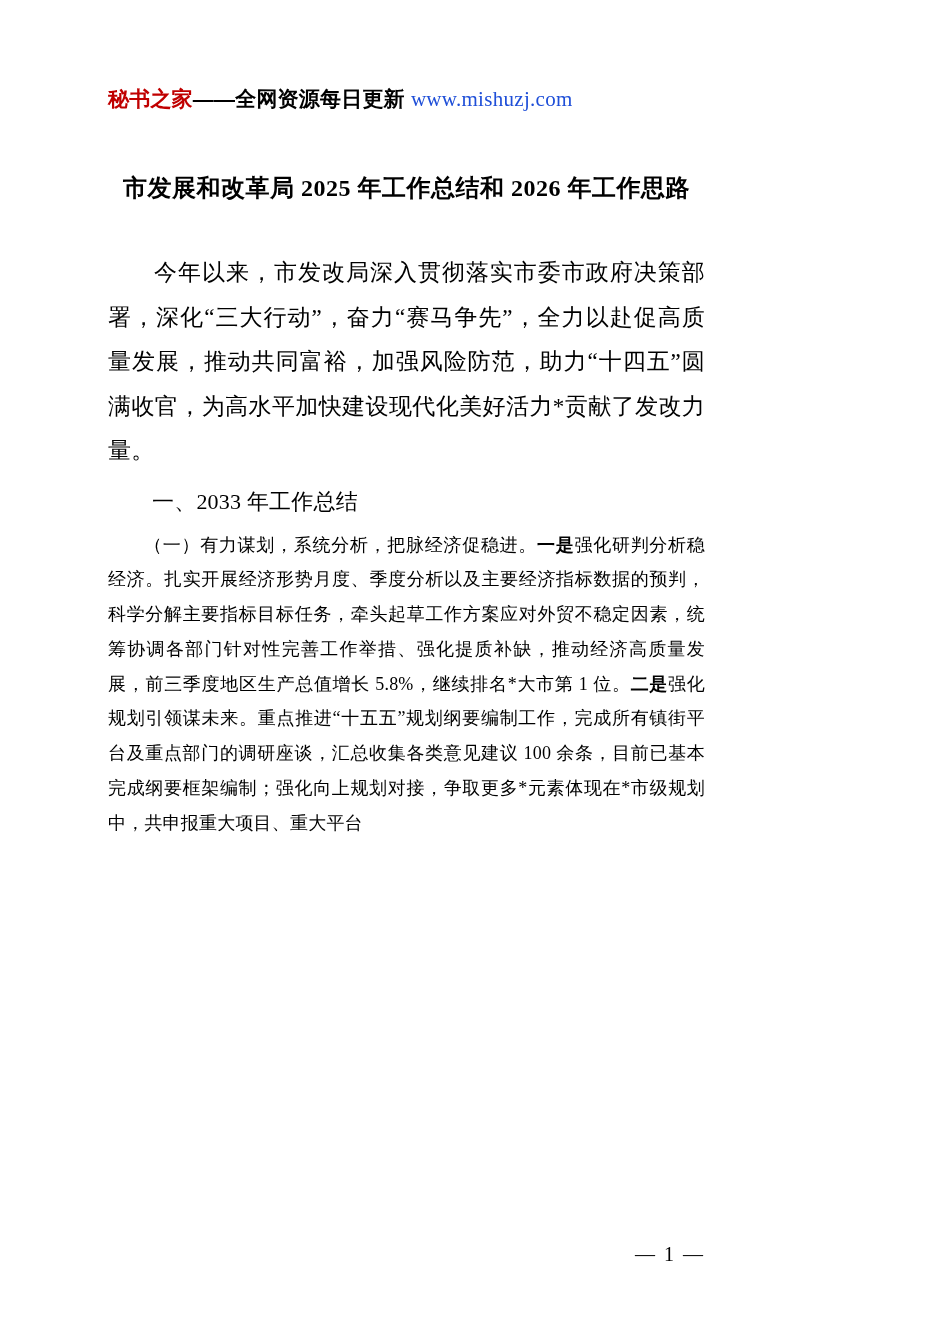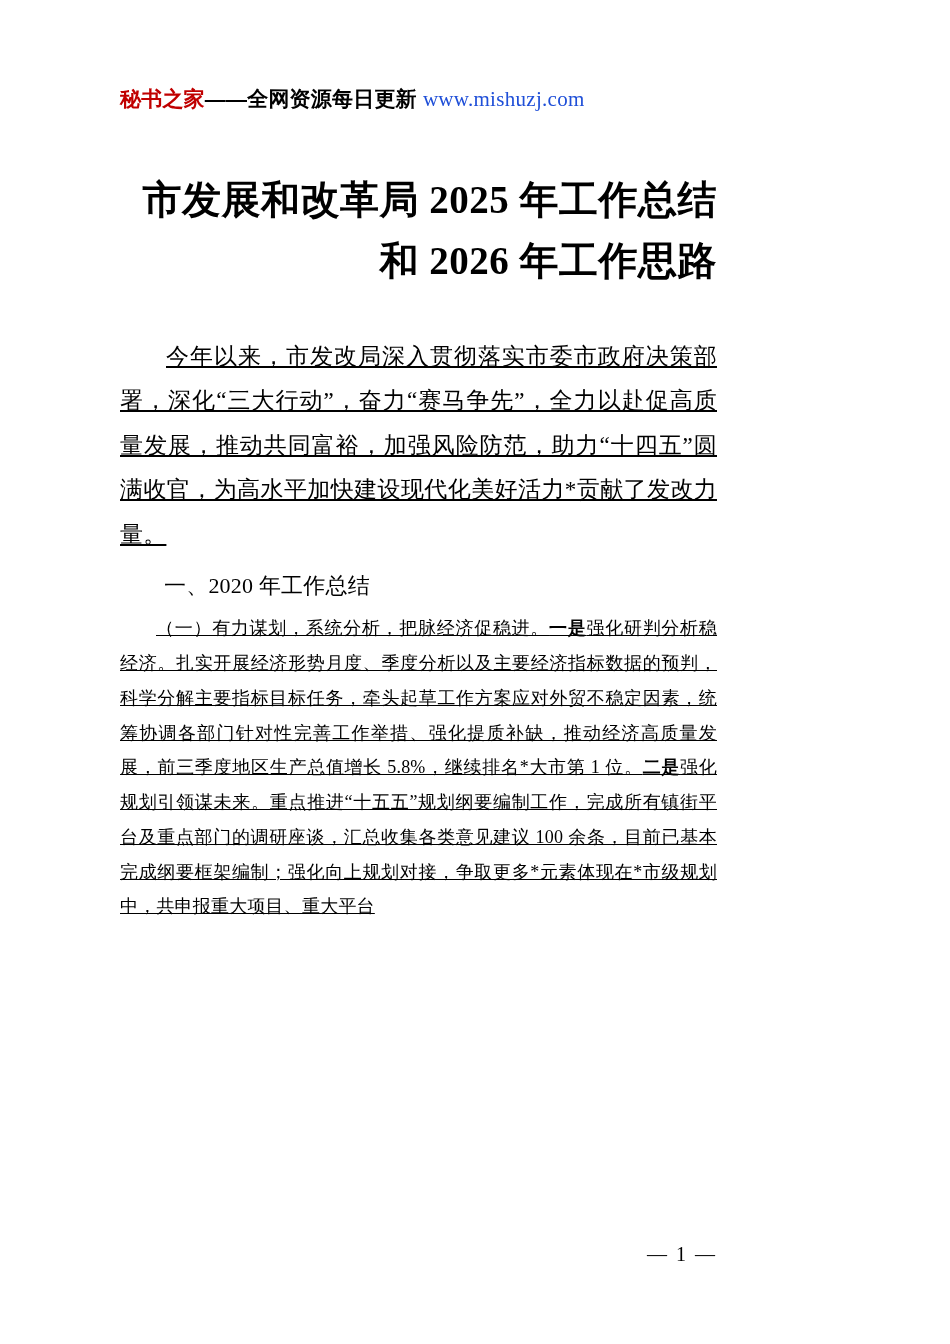--- a/index.html
+++ b/index.html
@@ -15,21 +15,20 @@
     color: #000000;
     overflow: hidden;
   }
   .page {
     position: relative;
     width: 813px;
     height: 1344px;
     box-sizing: border-box;
     padding: 0 108px;
     background: #ffffff;
-    margin-left: 12px;
   }
   .header-line {
     padding-top: 86px;
     font-size: 21px;
     line-height: 1.2;
     letter-spacing: 0.2px;
     white-space: nowrap;
     font-family: "Liberation Sans", sans-serif;
   }
   .brand {
@@ -46,39 +45,38 @@
     font-weight: bold;
   }
   .brand-url {
     color: #1f4fd8;
     font-family: "Liberation Serif", serif;
     font-weight: normal;
     letter-spacing: 0.3px;
   }
   .doc-title {
     margin-top: 58px;
-    font-size: 39px;
+    font-size: 24px;
     font-weight: bold;
     line-height: 1.55;
-    text-align: right;
+    text-align: center;
     letter-spacing: 0.5px;
     font-family: "Liberation Serif", serif;
   }
   .body-block {
     margin-top: 44px;
   }
   p.para {
     margin: 0 0 2px 0;
     font-size: 23px;
     line-height: 1.93;
     text-align: justify;
     text-justify: inter-ideograph;
     text-indent: 2em;
     letter-spacing: 0.2px;
-    text-decoration: underline;
   }
   p.para.sub {
     font-size: 18px;
   }
   p.heading {
     margin: 8px 0 4px 0;
     font-size: 22px;
     line-height: 1.93;
     text-indent: 2em;
     letter-spacing: 0.2px;
@@ -103,21 +101,21 @@
     <span class="brand">秘书之家</span><span class="brand-sep">——</span><span class="brand-tag">全网资源每日更新</span>
     <span class="brand-url">www.mishuzj.com</span>
   </div>
 
   <h1 class="doc-title">市发展和改革局 2025 年工作总结和 2026 年工作思路</h1>
 
   <div class="body-block">
 
     <p class="para">今年以来，市发改局深入贯彻落实市委市政府决策部署，深化“三大行动”，奋力“赛马争先”，全力以赴促高质量发展，推动共同富裕，加强风险防范，助力“十四五”圆满收官，为高水平加快建设现代化美好活力*贡献了发改力量。</p>
 
-    <p class="heading">一、2020 年工作总结</p>
+    <p class="heading">一、2033 年工作总结</p>
 
     <p class="para sub">
       <span>（一）有力谋划，系统分析，把脉经济促稳进。</span><span class="b">一是</span><span>强化研判分析稳经济。扎实开展经济形势月度、季度分析以及主要经济指标数据的预判，科学分解主要指标目标任务，牵头起草工作方案应对外贸不稳定因素，统筹协调各部门针对性完善工作举措、强化提质补缺，推动经济高质量发展，前三季度地区生产总值增长 5.8%，继续排名*大市第 1 位。</span><span class="b">二是</span><span>强化规划引领谋未来。重点推进“十五五”规划纲要编制工作，完成所有镇街平台及重点部门的调研座谈，汇总收集各类意见建议 100 余条，目前已基本完成纲要框架编制；强化向上规划对接，争取更多*元素体现在*市级规划中，共申报重大项目、重大平台</span>
     </p>
 
   </div>
 
   <div class="footer">— 1 —</div>
 
 </div>

